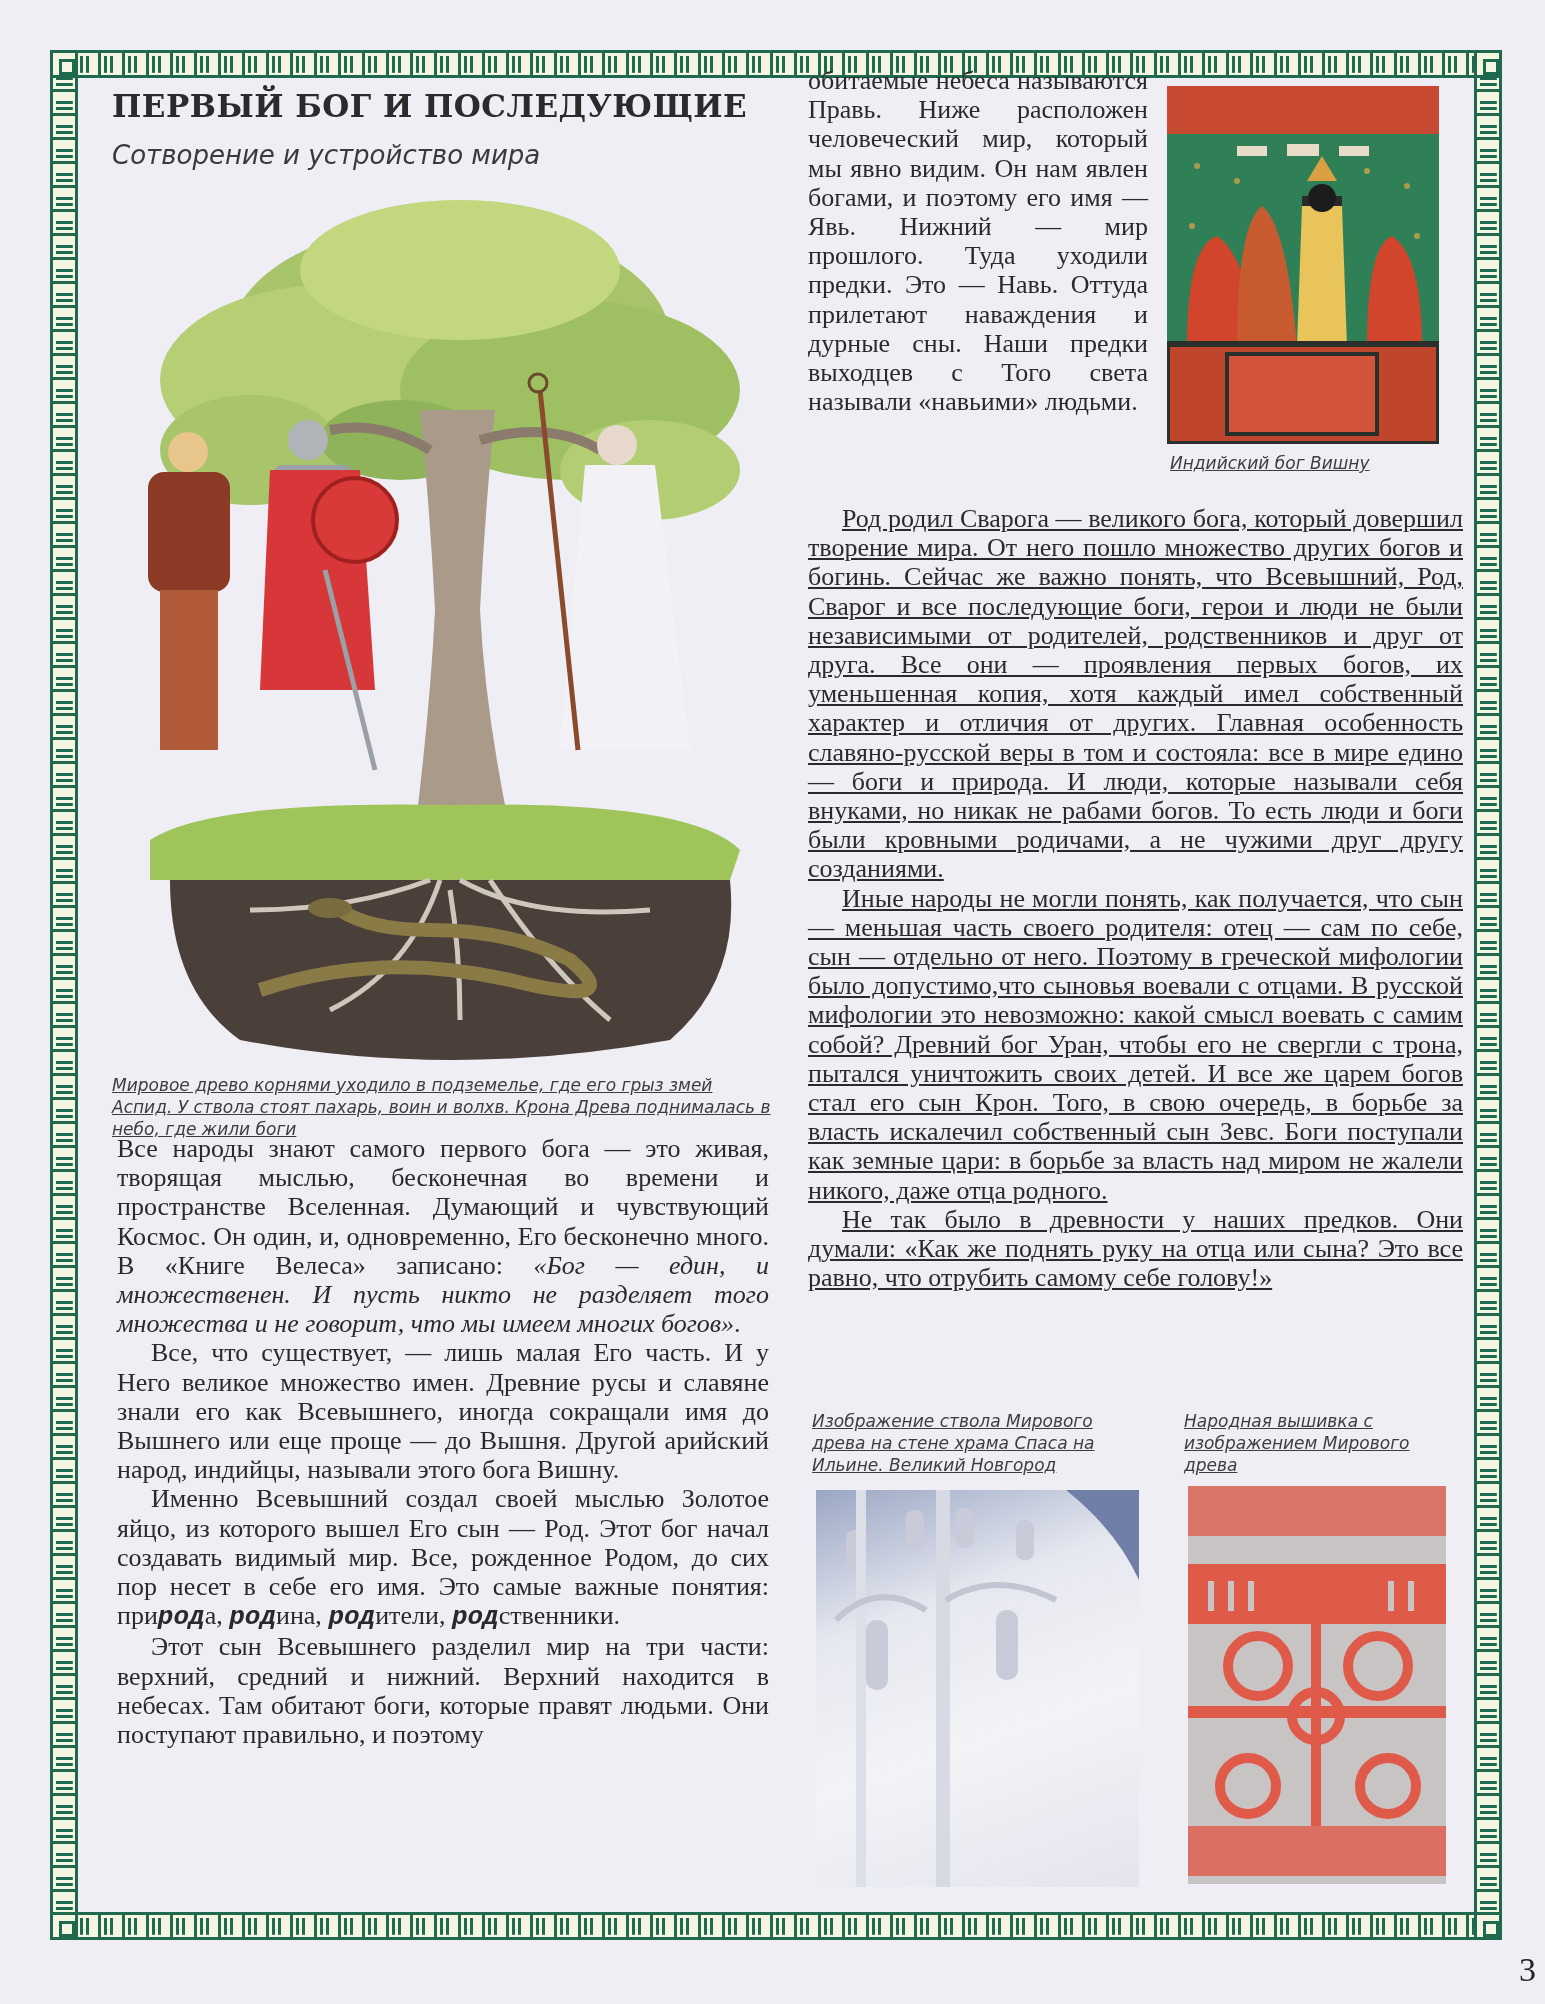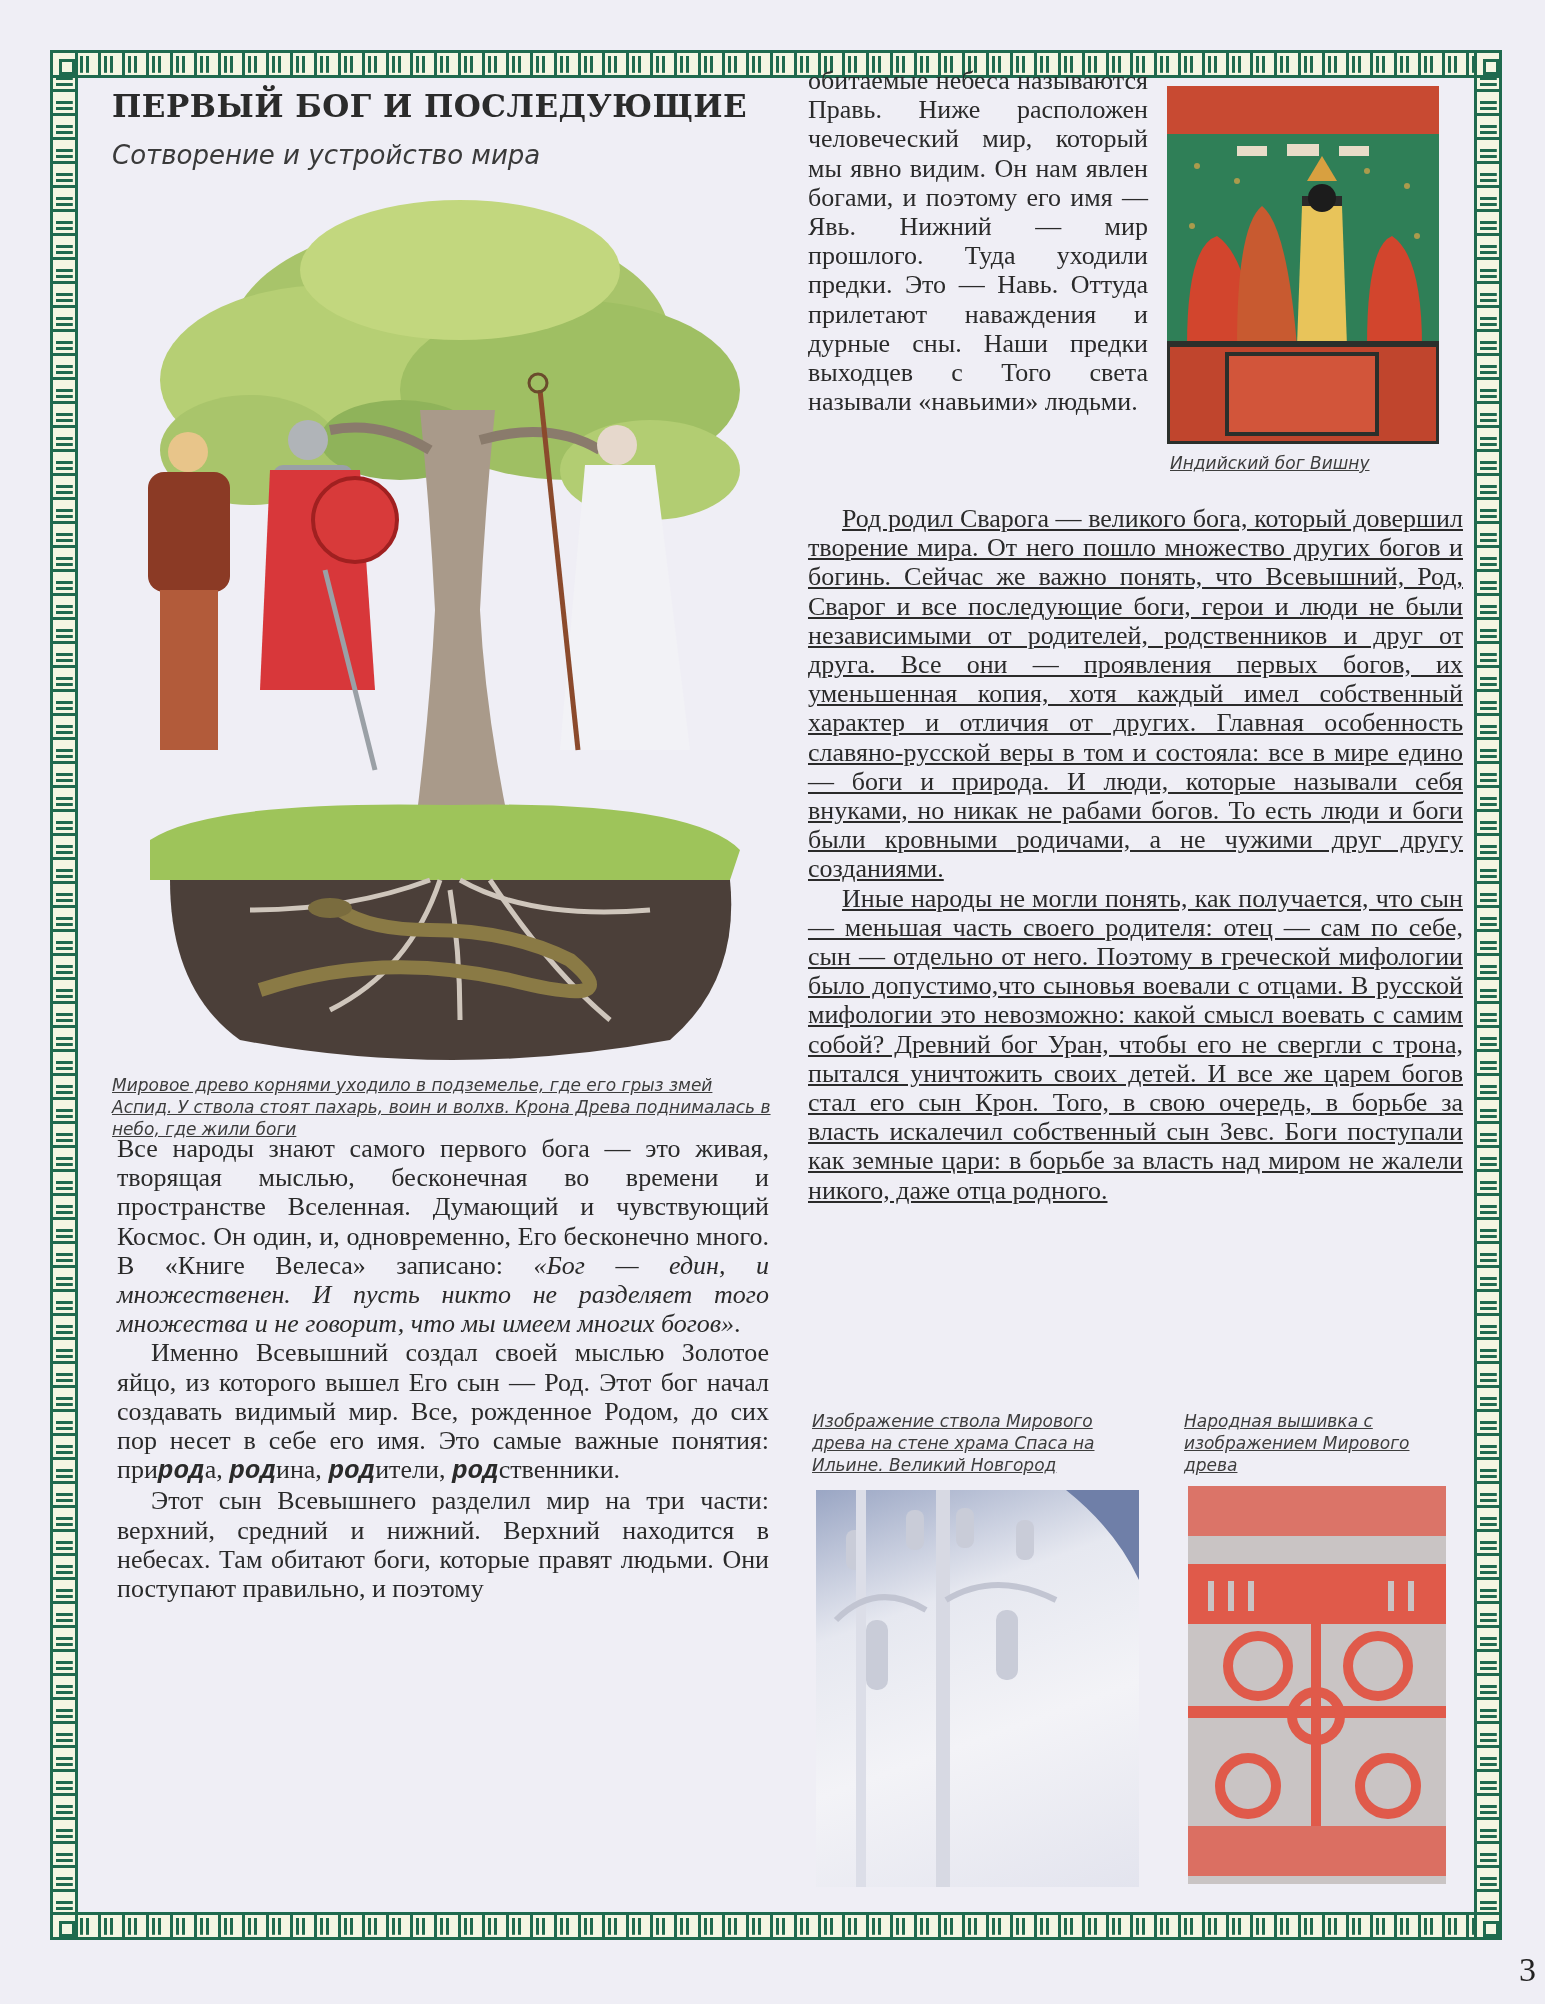--- a/index.html
+++ b/index.html
@@ -129,30 +129,32 @@
     <path d="M140 95 L170 95 L155 70 Z" fill="#d8a040"></path>
     <path d="M200 260 Q200 160 225 150 Q255 170 255 260 Z" fill="#d2452d"></path>
     <rect x="0" y="258" width="272" height="100" fill="#c0452d" stroke="#2b2f2b" stroke-width="6"></rect>
     <rect x="60" y="268" width="150" height="80" fill="#d2553a" stroke="#2b2f2b" stroke-width="4"></rect>
   </svg>
 </div>
 <div class="caption" style="left:1170px;top:452px;width:270px;">Индийский бог Вишну</div>
 
 <div class="col" style="left:117px;top:1134px;width:652px;">
   <p><span>Все народы знают самого первого бога — это живая, творящая мыслью, бесконечная во времени и пространстве Вселенная. Думающий и чувствующий Космос. Он один, и, одновременно, Его бесконечно много. В «Книге Велеса» записано: </span><i>«Бог — един, и множественен. И пусть никто не разделяет того множества и не говорит, что мы имеем многих богов»</i><span>.</span></p>
+  <p class="ind">Все, что существует, — лишь малая Его часть. И у Него великое множество имен. Древние русы и славяне знали его как Всевышнего, иногда сокращали имя до Вышнего или еще проще — до Вышня. Другой арийский народ, индийцы, называли этого бога Вишну.</p>
   <p class="ind"><span>Именно Всевышний создал своей мыслью Золотое яйцо, из которого вышел Его сын — Род. Этот бог начал создавать видимый мир. Все, рожденное Родом, до сих пор несет в себе его имя. Это самые важные понятия: при</span><b class="r">род</b><span>а, </span><b class="r">род</b><span>ина, </span><b class="r">род</b><span>ители, </span><b class="r">род</b><span>ственники.</span></p>
   <p class="ind">Этот сын Всевышнего разделил мир на три части: верхний, средний и нижний. Верхний находится в небесах. Там обитают боги, которые правят людьми. Они поступают правильно, и поэтому</p>
 </div>
 
 <div class="col" style="left:808px;top:66px;width:340px;">
   <p>обитаемые небеса называются Правь. Ниже расположен человеческий мир, который мы явно видим. Он нам явлен богами, и поэтому его имя — Явь. Нижний — мир прошлого. Туда уходили предки. Это — Навь. Оттуда прилетают наваждения и дурные сны. Наши предки выходцев с Того света называли «навьими» людьми.</p>
 </div>
 <div class="col" style="left:808px;top:504px;width:655px;text-decoration:underline;">
   <p class="ind">Род родил Сварога — великого бога, который довершил творение мира. От него пошло множество других богов и богинь. Сейчас же важно понять, что Всевышний, Род, Сварог и все последующие боги, герои и люди не были независимыми от родителей, родственников и друг от друга. Все они — проявления первых богов, их уменьшенная копия, хотя каждый имел собственный характер и отличия от других. Главная особенность славяно-русской веры в том и состояла: все в мире едино — боги и природа. И люди, которые называли себя внуками, но никак не рабами богов. То есть люди и боги были кровными родичами, а не чужими друг другу созданиями.</p>
   <p class="ind">Иные народы не могли понять, как получается, что сын — меньшая часть своего родителя: отец — сам по себе, сын — отдельно от него. Поэтому в греческой мифологии было допустимо,что сыновья воевали с отцами. В русской мифологии это невозможно: какой смысл воевать с самим собой? Древний бог Уран, чтобы его не свергли с трона, пытался уничтожить своих детей. И все же царем богов стал его сын Крон. Того, в свою очередь, в борьбе за власть искалечил собственный сын Зевс. Боги поступали как земные цари: в борьбе за власть над миром не жалели никого, даже отца родного.</p>
+  <p class="ind">Не так было в древности у наших предков. Они думали: «Как же поднять руку на отца или сына? Это все равно, что отрубить самому себе голову!»</p>
 </div>
 
 <div class="caption" style="left:812px;top:1410px;width:290px;">Изображение ствола Мирового древа на стене храма Спаса на Ильине. Великий Новгород</div>
 <div class="illus" style="left:816px;top:1490px;width:323px;height:397px;background:linear-gradient(160deg,#9aa6c4 0%,#e6e8f0 30%,#f3f3f7 60%,#e3e4ee 100%);">
   <svg width="323" height="397" viewBox="0 0 323 397" xmlns="http://www.w3.org/2000/svg">
     <path d="M250 0 L323 0 L323 90 Q300 40 250 0 Z" fill="#6f7fa8"></path>
     <g fill="#c9ccd8">
       <rect x="30" y="40" width="18" height="40" rx="8"></rect>
         <rect x="90" y="20" width="18" height="40" rx="8"></rect>
         <rect x="140" y="18" width="18" height="40" rx="8"></rect>

